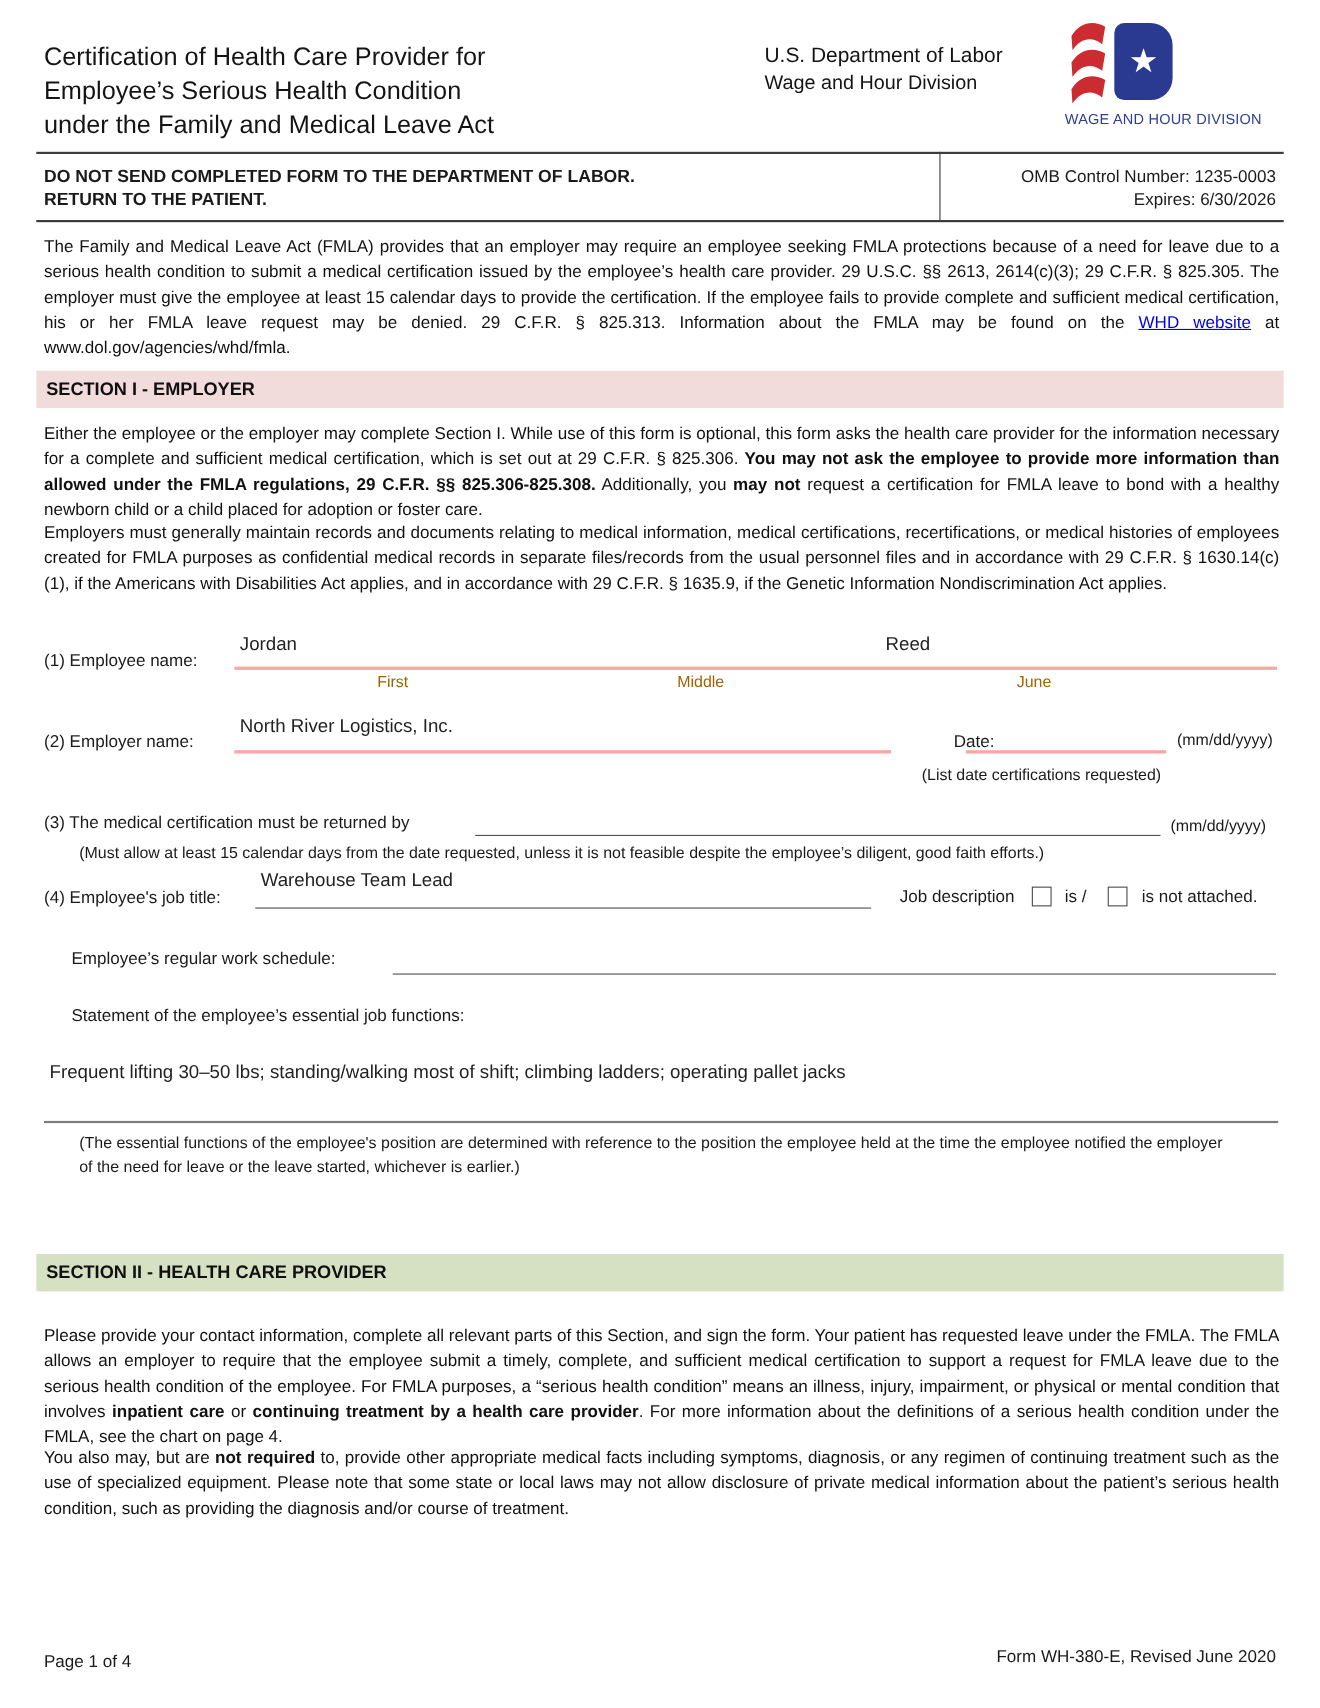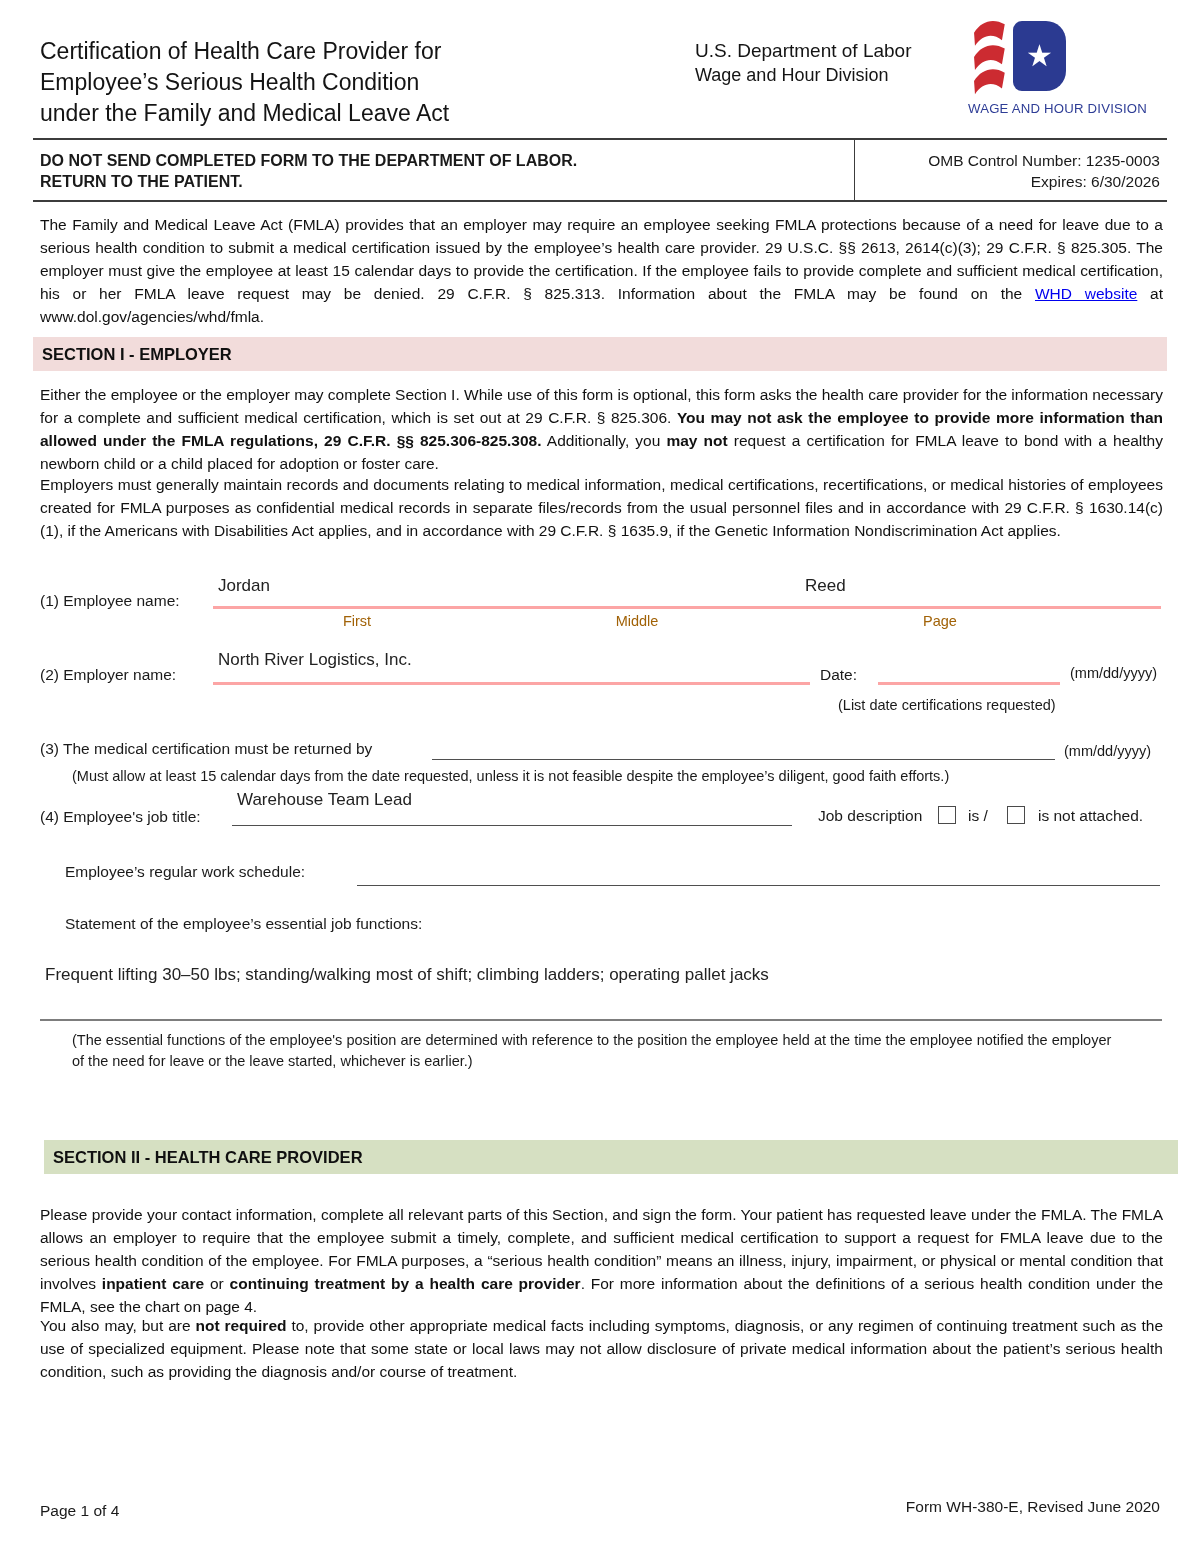--- a/index.html
+++ b/index.html
@@ -86,27 +86,27 @@
 
   <p class="abs body-text j" style="left:40px; top:473px; width:1123px;">Employers must generally maintain records and documents relating to medical information, medical certifications, recertifications, or medical histories of employees created for FMLA purposes as confidential medical records in separate files/records from the usual personnel files and in accordance with 29 C.F.R. § 1630.14(c)(1), if the Americans with Disabilities Act applies, and in accordance with 29 C.F.R. § 1635.9, if the Genetic Information Nondiscrimination Act applies.</p>
 
   <div class="abs label" style="left:40px; top:592px;">(1) Employee name:</div>
   <div class="abs fill-line gray" style="left:213px; top:572px; width:948px; height:37px;">
     <span class="abs value" style="left:5px; top:4px;">Jordan</span>
     <span class="abs value" style="left:592px; top:4px;">Reed</span>
   </div>
   <span class="abs sub-label" style="left:357px; top:613px; transform:translateX(-50%);">First</span>
   <span class="abs sub-label" style="left:637px; top:613px; transform:translateX(-50%);">Middle</span>
-  <span class="abs sub-label" style="left:940px; top:613px; transform:translateX(-50%);">Page</span>
+  <span class="abs sub-label" style="left:940px; top:613px; transform:translateX(-50%);">June</span>
 
   <div class="abs label" style="left:40px; top:666px;">(2) Employer name:</div>
   <div class="abs fill-line gray" style="left:213px; top:648px; width:597px; height:37px;">
     <span class="abs value" style="left:5px; top:2px;">North River Logistics, Inc.</span>
   </div>
-  <span class="abs label" style="left:820px; top:666px;">Date:</span>
+  <span class="abs label" style="left:867px; top:666px;">Date:</span>
   <div class="abs fill-line gray" style="left:878px; top:666px; width:182px; height:19px;">
     <span class="abs value"></span>
   </div>
   <span class="abs small" style="left:1070px; top:663px;">(mm/dd/yyyy)</span>
   <span class="abs small" style="left:838px; top:695px;">(List date certifications requested)</span>
 
   <div class="abs label" style="left:40px; top:740px;">(3) The medical certification must be returned by</div>
   <div class="abs fill-line" style="left:432px; top:740px; width:623px; height:20px;">
     <span class="abs value"></span>
   </div>
@@ -126,21 +126,21 @@
   <div class="abs label" style="left:65px; top:863px;">Employee’s regular work schedule:</div>
   <div class="abs fill-line" style="left:357px; top:866px; width:803px; height:20px;">
     <span class="abs value"></span>
   </div>
 
   <div class="abs label" style="left:65px; top:915px;">Statement of the employee’s essential job functions:</div>
   <div class="abs value" style="left:45px; top:965px; white-space:normal; width:1110px;">Frequent lifting 30–50 lbs; standing/walking most of shift; climbing ladders; operating pallet jacks</div>
   <div class="abs" style="left:40px; top:1019px; width:1122px; border-top:2px solid #7d7d7d;"></div>
   <div class="abs small" style="left:72px; top:1030px; width:1052px;">(The essential functions of the employee's position are determined with reference to the position the employee held at the time the employee notified the employer of the need for leave or the leave started, whichever is earlier.)</div>
 
-  <div class="abs sec-bar" style="left:44px; top:1140px; width:1134px; background:#d6e0c2;">SECTION II - HEALTH CARE PROVIDER</div>
+  <div class="abs sec-bar" style="left:33px; top:1140px; width:1134px; background:#d6e0c2;">SECTION II - HEALTH CARE PROVIDER</div>
 
   <p class="abs body-text j" style="left:40px; top:1203px; width:1123px;"><span>Please provide your contact information, complete all relevant parts of this Section, and sign the form. Your patient has requested leave under the FMLA. The FMLA allows an employer to require that the employee submit a timely, complete, and sufficient medical certification to support a request for FMLA leave due to the serious health condition of the employee. For FMLA purposes, a “serious health condition” means an illness, injury, impairment, or physical or mental condition that involves </span><span class="b">inpatient care</span><span> or </span><span class="b">continuing treatment by a health care provider</span><span>. For more information about the definitions of a serious health condition under the FMLA, see the chart on page 4.</span></p>
 
   <p class="abs body-text j" style="left:40px; top:1314px; width:1123px;"><span>You also may, but are </span><span class="b">not required</span><span> to, provide other appropriate medical facts including symptoms, diagnosis, or any regimen of continuing treatment such as the use of specialized equipment. Please note that some state or local laws may not allow disclosure of private medical information about the patient’s serious health condition, such as providing the diagnosis and/or course of treatment.</span></p>
 
   <div class="abs footer-text" style="left:40px; top:1502px;">Page 1 of 4</div>
   <div class="abs footer-text" style="right:40px; top:1498px; text-align:right;">Form WH-380-E, Revised June 2020</div>
 
 </div>
 

